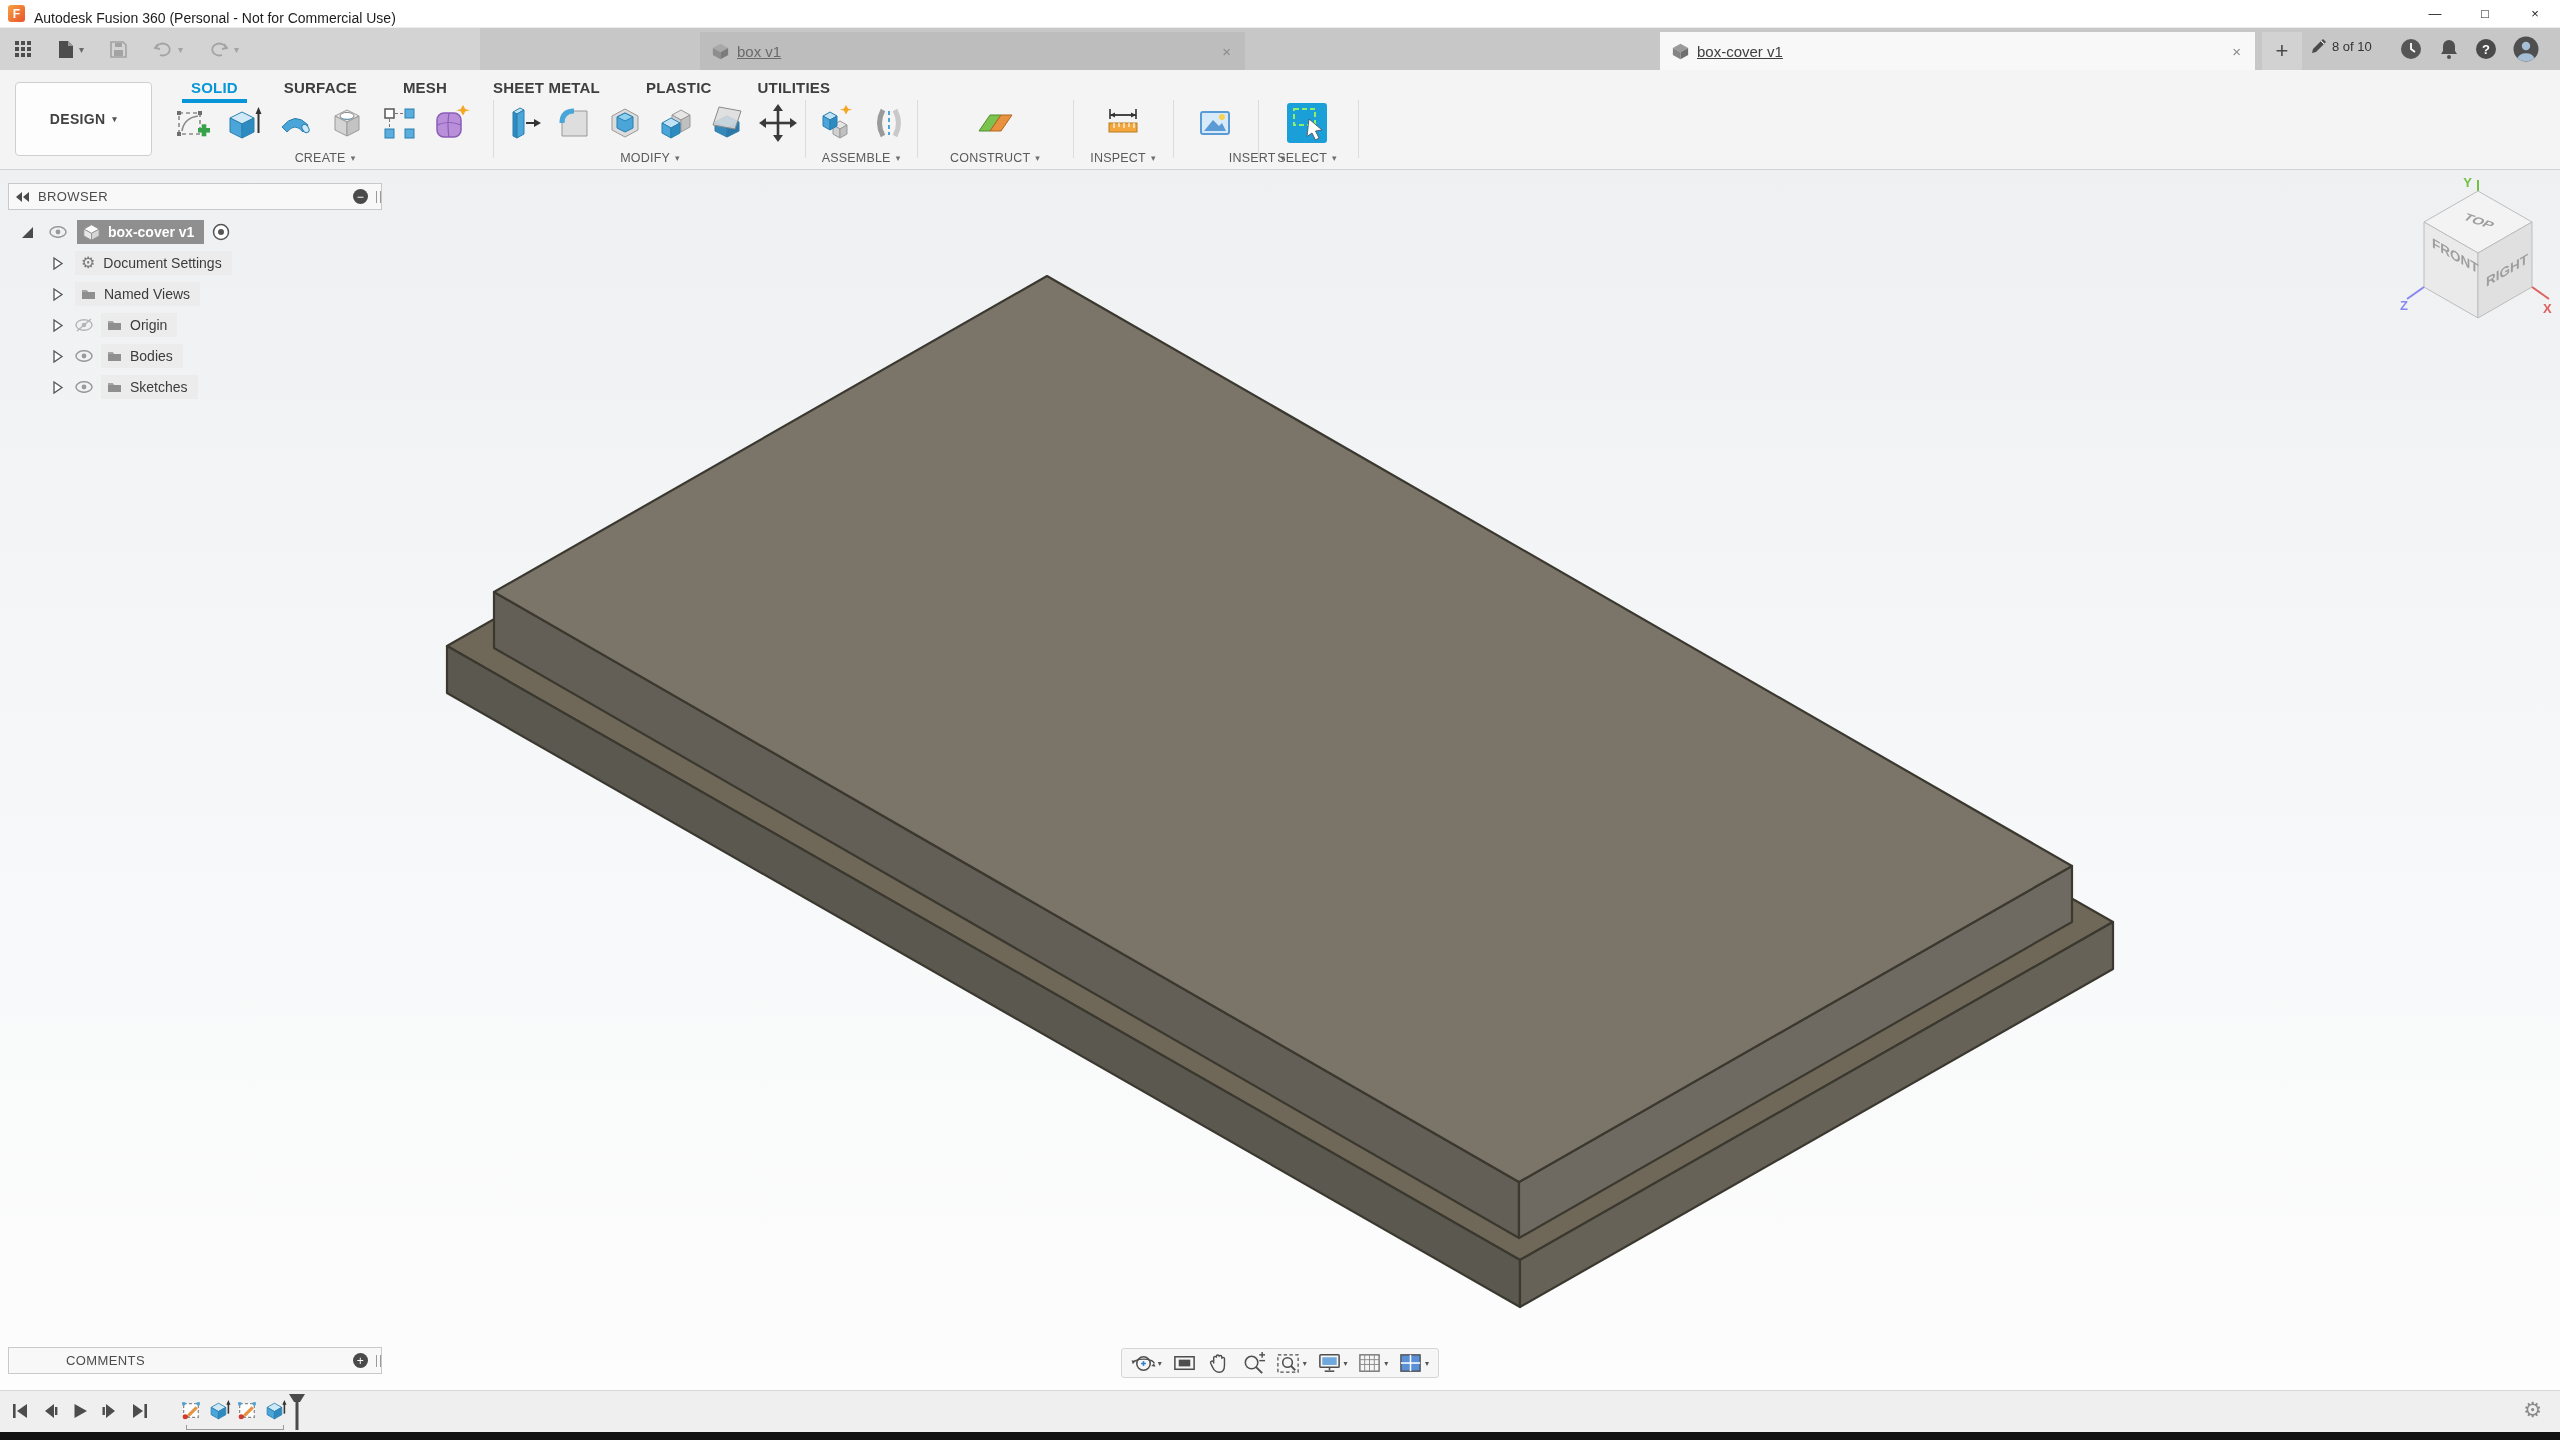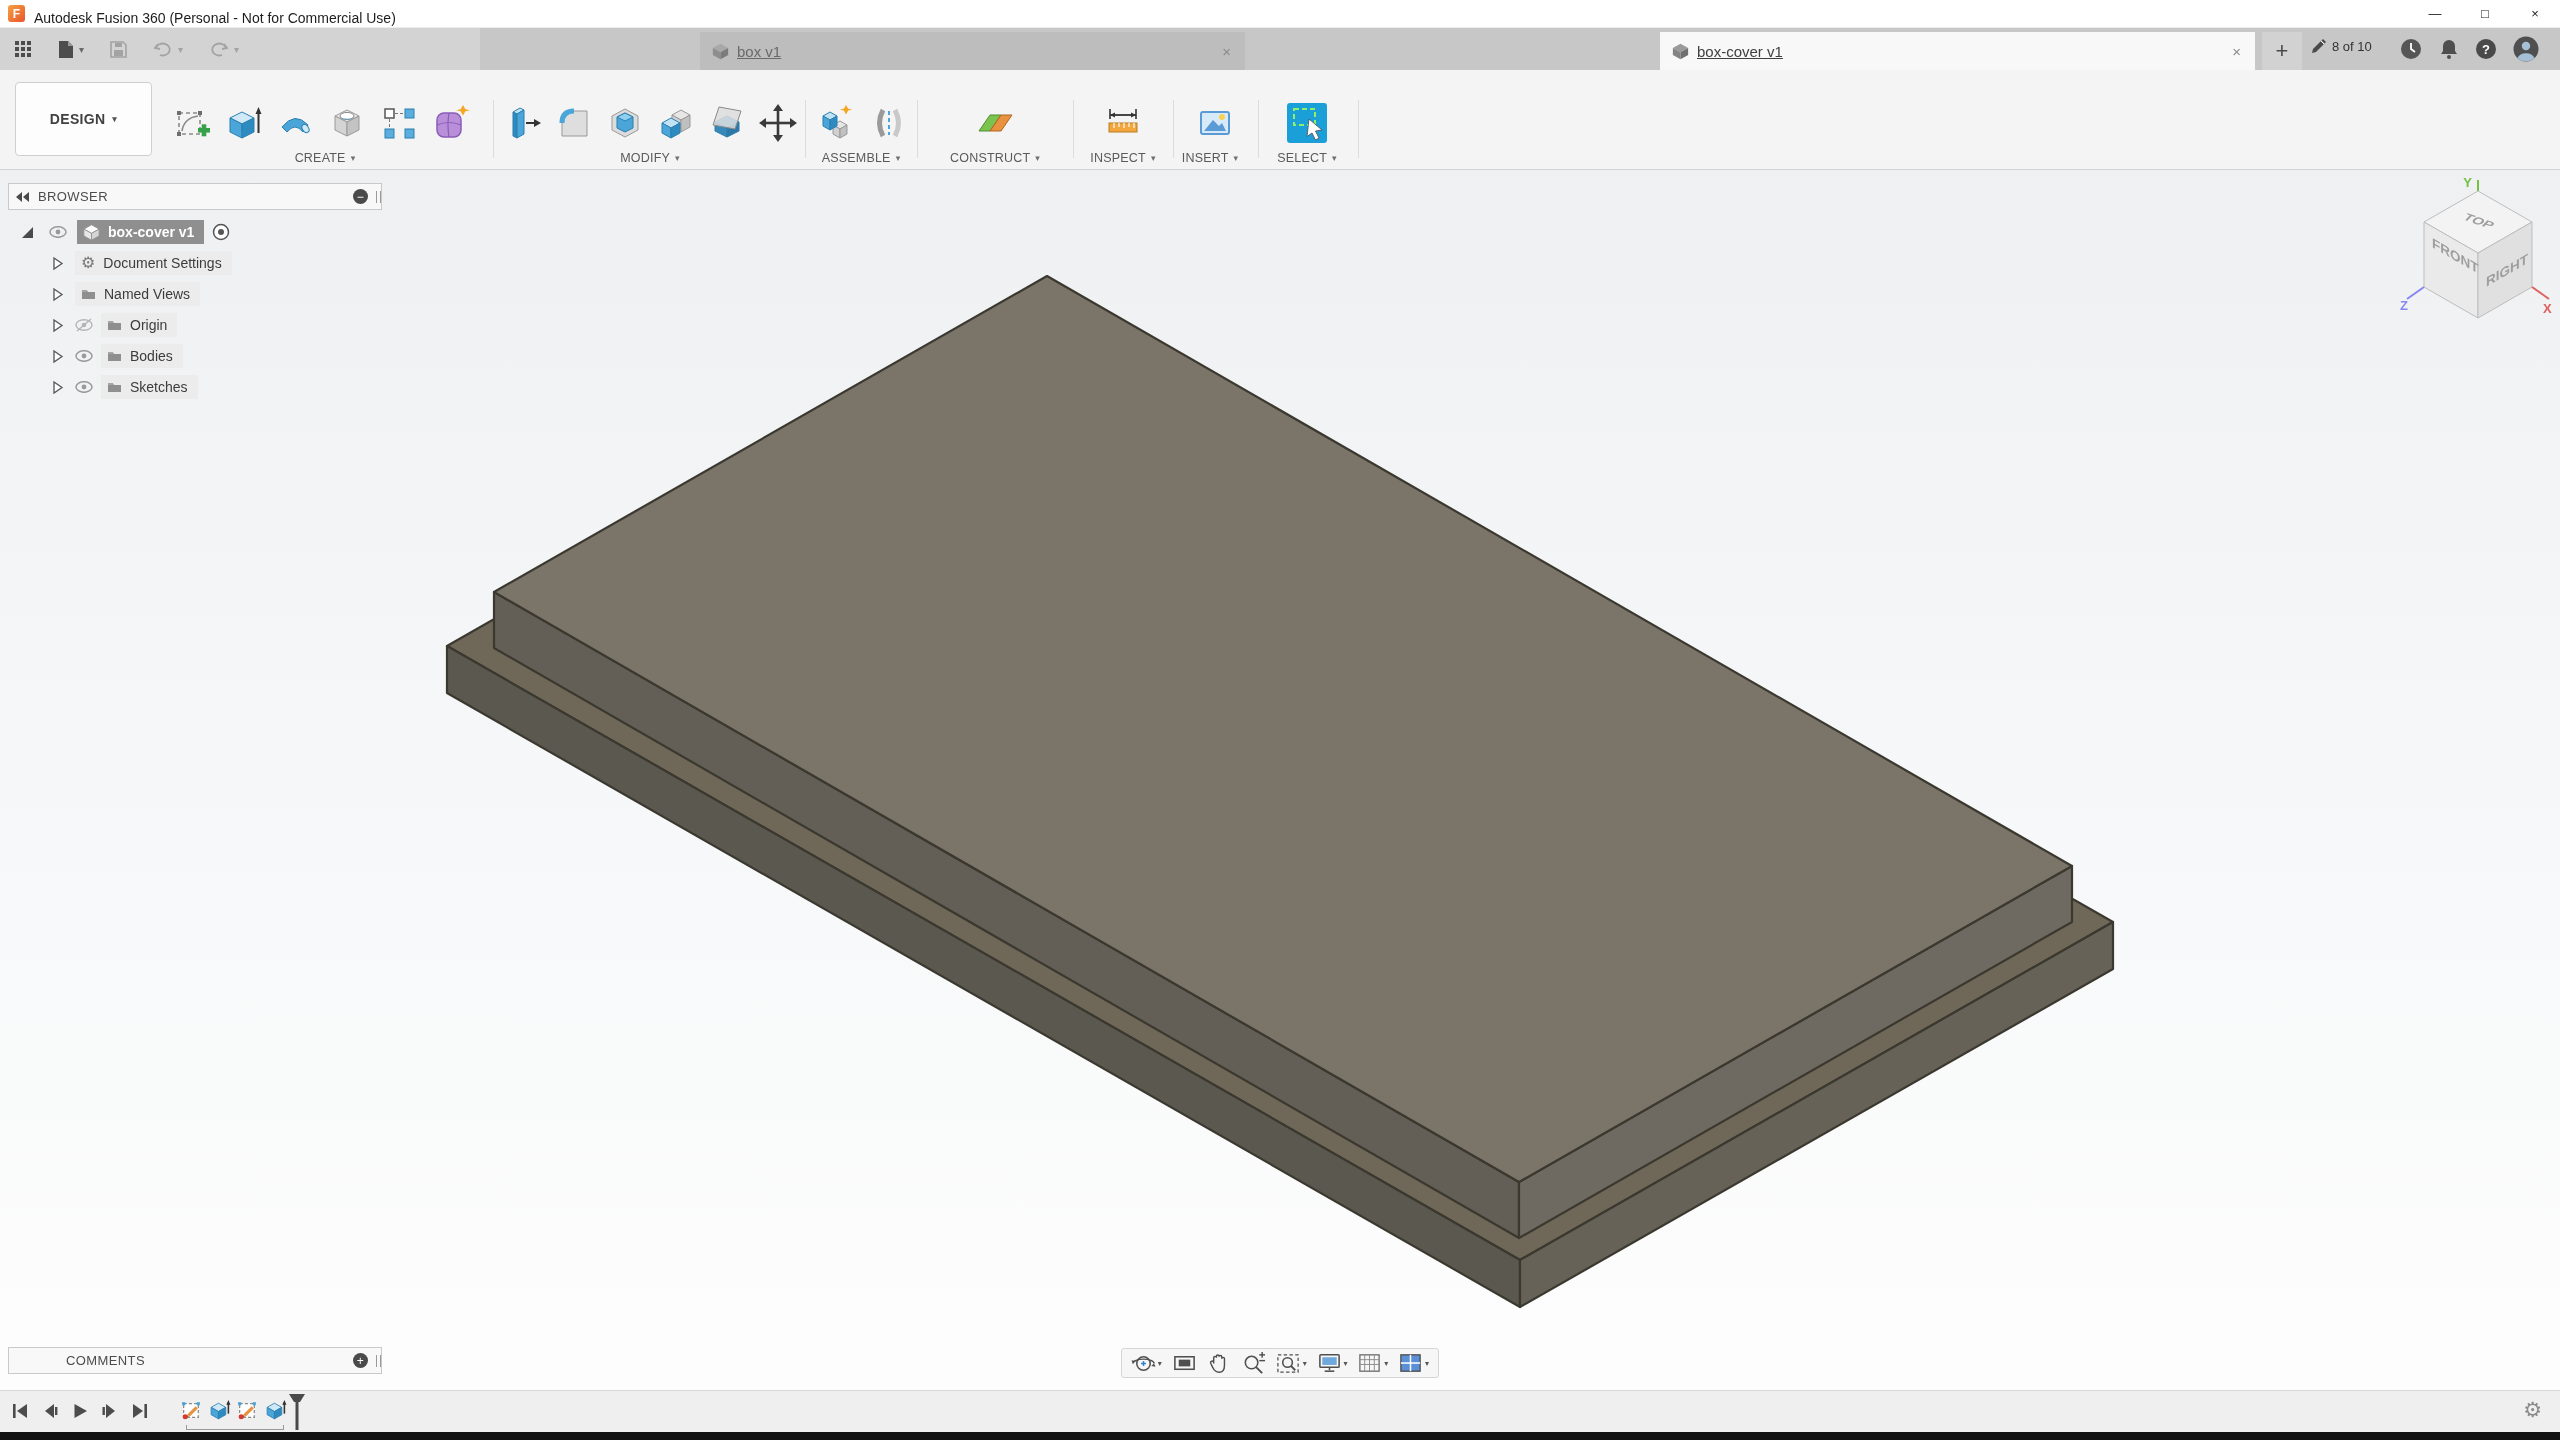--- a/index.html
+++ b/index.html
@@ -199,20 +199,41 @@
       </span>
     </div>
   </div>
 
   <div class="ribbon">
     <div class="design-btn">
       <span>DESIGN</span>
       <span class="dd" style="font-size:9px;color:#555;">▾</span>
     </div>
 
+    <div class="rtabs">
+      <span class="rtab active">
+          <span>SOLID</span>
+          <span class="underline"></span>
+        </span>
+      <span class="rtab">
+          <span>SURFACE</span>
+        </span>
+      <span class="rtab">
+          <span>MESH</span>
+        </span>
+      <span class="rtab">
+          <span>SHEET METAL</span>
+        </span>
+      <span class="rtab">
+          <span>PLASTIC</span>
+        </span>
+      <span class="rtab">
+          <span>UTILITIES</span>
+        </span>
+    </div>
 
     <div class="toolrow" style="left:168px;">
       <span class="ti">
         <svg width="40" height="40" viewBox="0 0 40 40">
             <rect x="8" y="10" width="21" height="21" fill="none" stroke="#8a8a8a" stroke-dasharray="4 3" stroke-width="1.6"></rect>
             <rect x="6" y="8" width="4" height="4" fill="#6e6e6e"></rect>
             <rect x="27" y="8" width="4" height="4" fill="#6e6e6e"></rect>
             <rect x="6" y="29" width="4" height="4" fill="#6e6e6e"></rect>
             <path d="M11 28 Q13 15 27 13" fill="none" stroke="#8a8a8a" stroke-width="1.6"></path>
             <rect x="27" y="25" width="12" height="4.6" fill="#35a24a"></rect>
@@ -392,21 +413,21 @@
 
     <div class="toolrow" style="left:1192px;">
       <span class="ti">
         <svg width="40" height="40" viewBox="0 0 40 40">
             <rect x="6" y="9" width="28" height="22" rx="2" fill="#d7eaf9" stroke="#5b9bd5" stroke-width="2"></rect>
             <polygon points="9,28 18,17 24,23 27,20 31,28" fill="#5b9bd5"></polygon>
             <circle cx="27" cy="14" r="3" fill="#f7d154"></circle>
           </svg>
       </span>
     </div>
-    <div class="grp-label" style="left:1135px;width:150px;">
+    <div class="grp-label" style="left:1182px;width:150px;">
       <span>INSERT</span>
         <span class="dd">▾</span>
     </div>
     <div class="vdiv" style="left:1258px;"></div>
 
     <div class="toolrow" style="left:1284px;">
       <span class="ti">
         <svg width="42" height="42" viewBox="0 0 42 42">
             <rect x="1" y="1" width="40" height="40" rx="3" fill="#1b9fd8"></rect>
             <rect x="8" y="7" width="21" height="16" fill="none" stroke="#8ef06a" stroke-width="2" stroke-dasharray="5 3"></rect>

